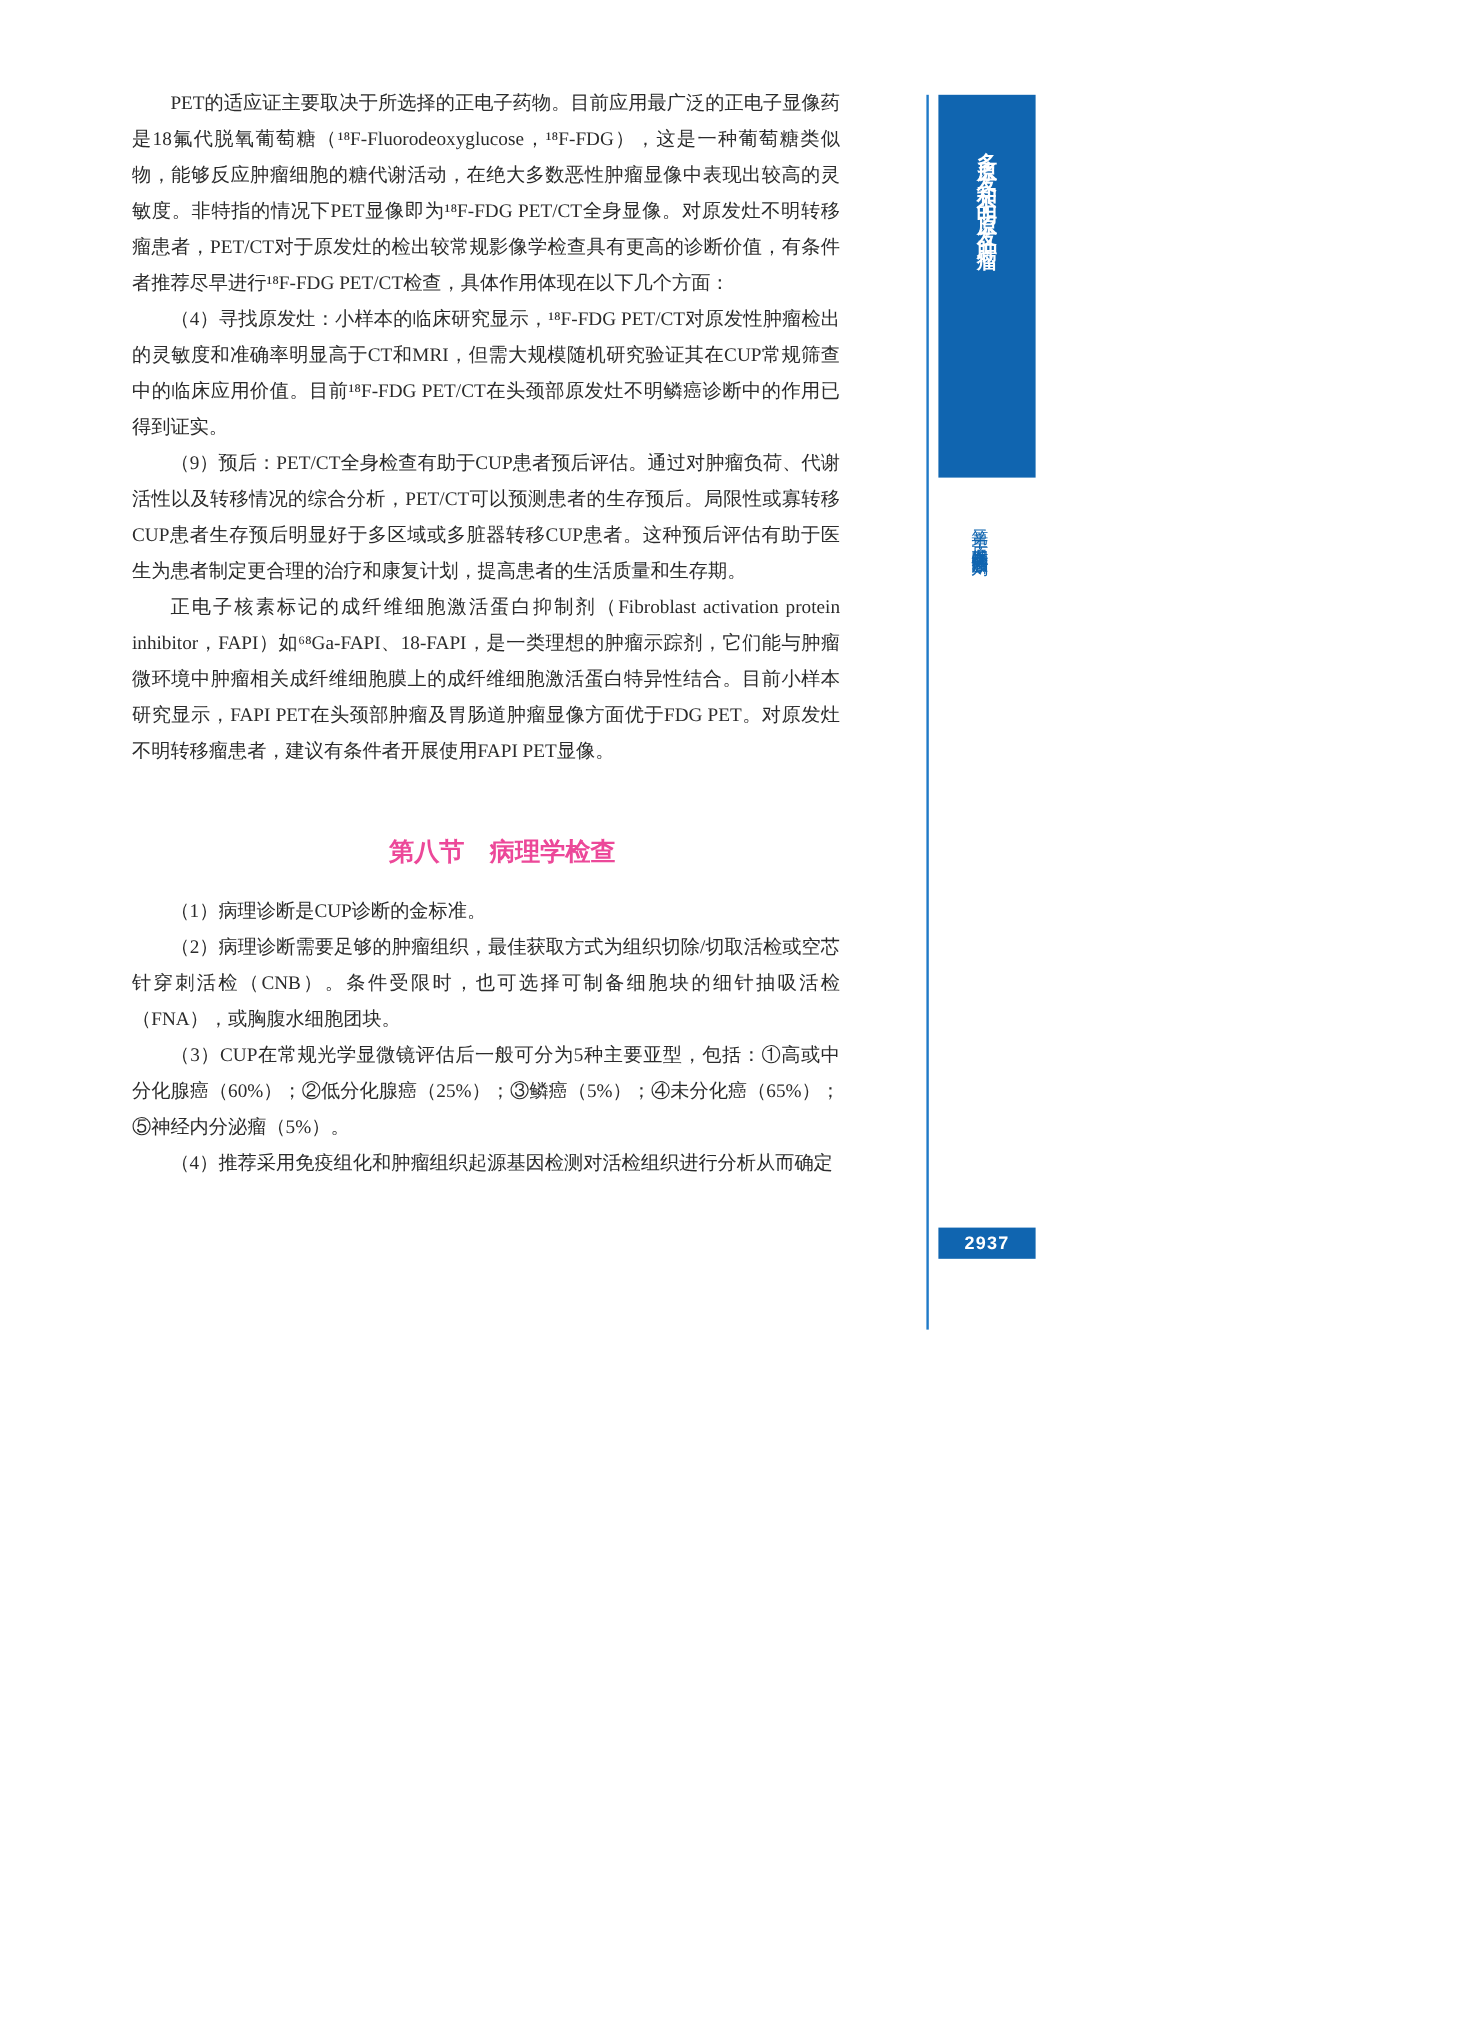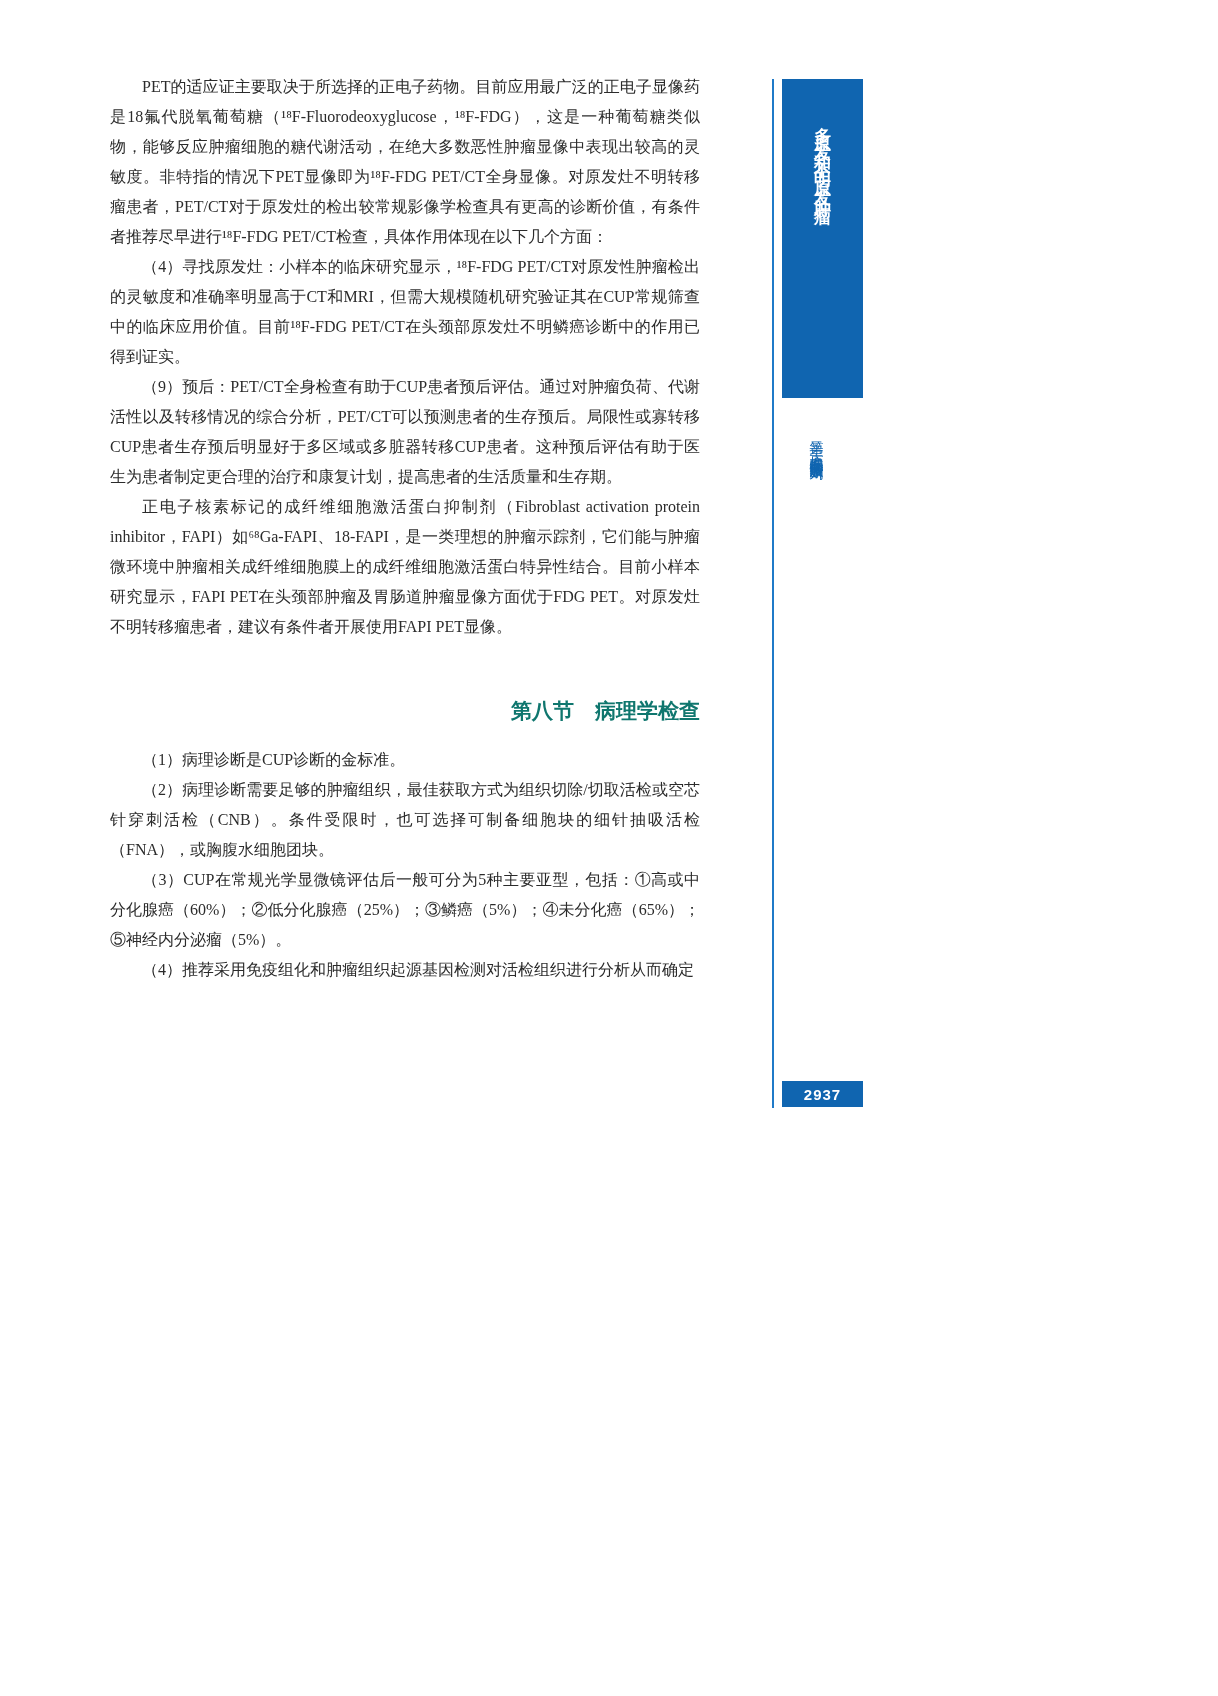--- a/index.html
+++ b/index.html
@@ -26,22 +26,22 @@
   .main-column p {
     margin: 0;
     text-indent: 2em;
   }
   .section-heading {
     margin: 56px 0 21px 0;
     text-indent: 1.3em;
     font-size: 21px;
     line-height: 26px;
     font-weight: bold;
-    color: #0f766e;
-    text-align: right;
+    color: #ec4899;
+    text-align: center;
     font-family: "Liberation Sans", "DejaVu Sans", sans-serif;
   }
   
   .sidebar-line {
     position: absolute;
     left: 762px;
     top: 79px;
     width: 2px;
     height: 1029px;
     background: #1f7ac8;
@@ -75,21 +75,21 @@
     text-orientation: upright;
     color: #1065b0;
     font-size: 14px;
     letter-spacing: 1px;
     font-family: "Liberation Sans", "DejaVu Sans", sans-serif;
   }
   .chapter-gap { display: inline-block; height: 12px; }
   .page-number-box {
     position: absolute;
     left: 772px;
-    top: 1081px;
+    top: 1023px;
     width: 81px;
     height: 26px;
     background: #1065b0;
     display: flex;
     align-items: center;
     justify-content: center;
   }
   .page-number-box span {
     color: #ffffff;
     font-weight: bold;

